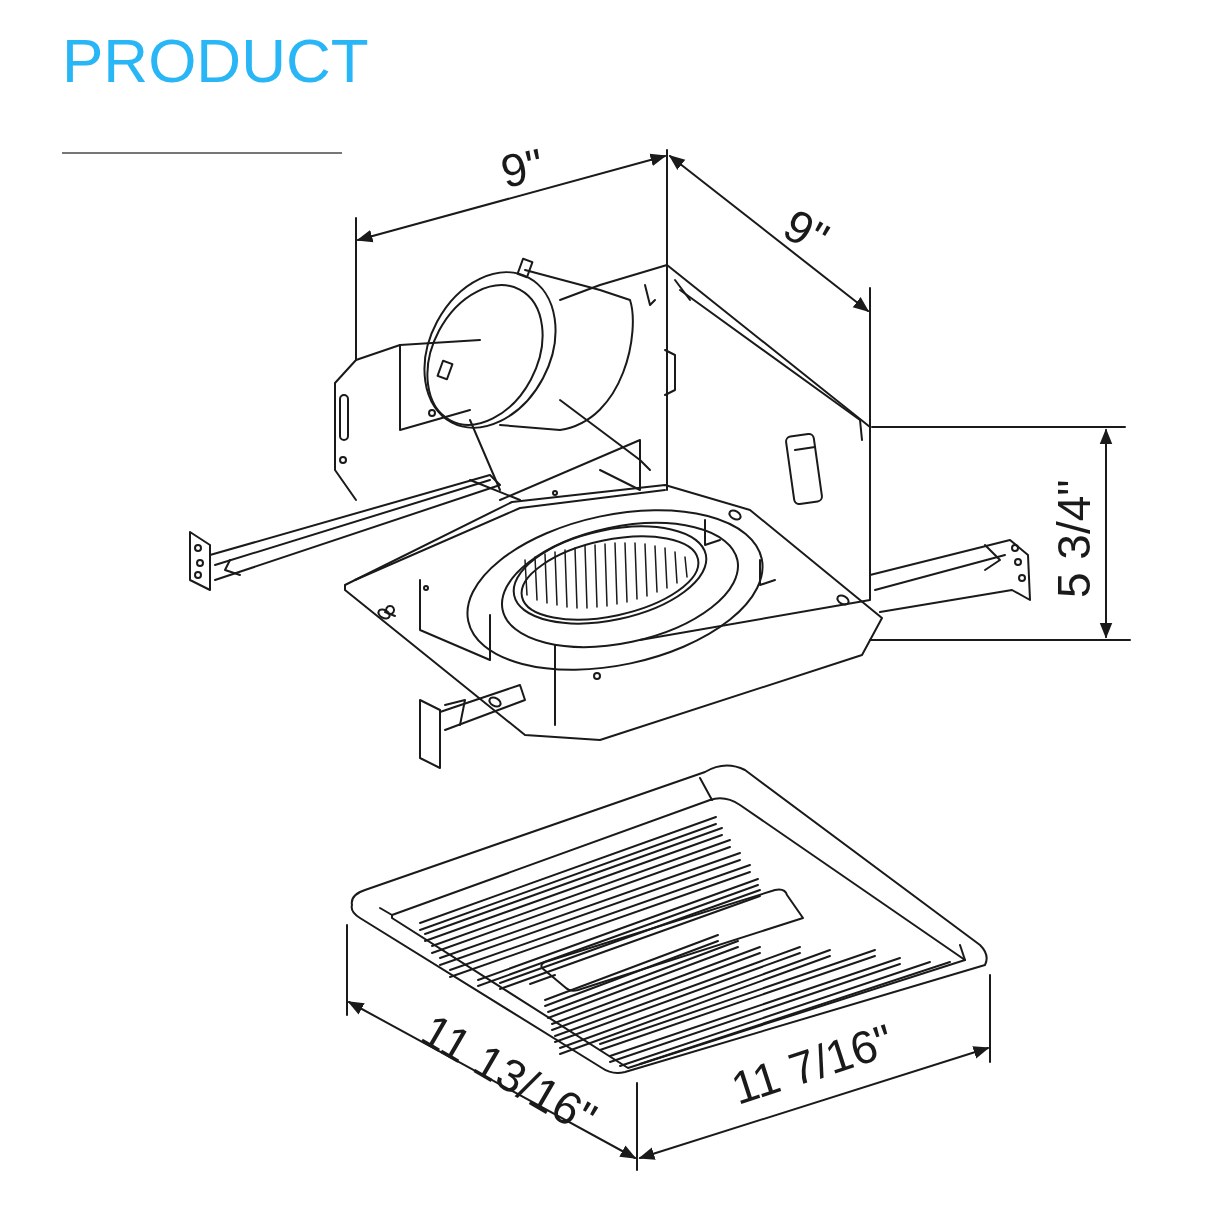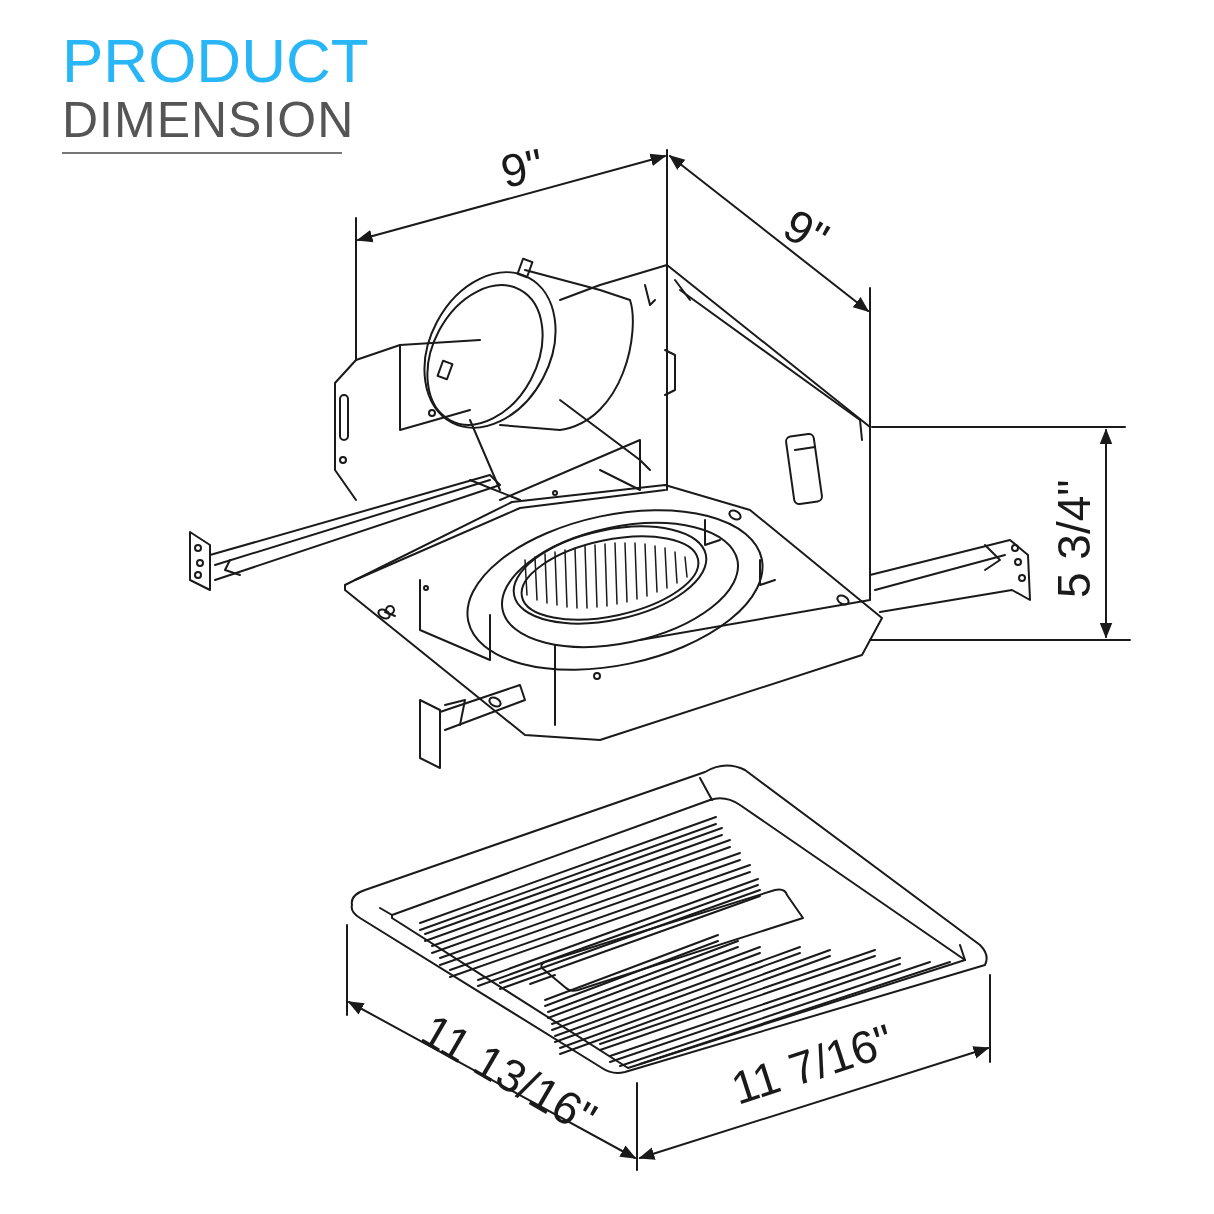--- a/index.html
+++ b/index.html
@@ -9,21 +9,20 @@
   .title-secondary { font-size: 50px; line-height: 56px; color: #555555; letter-spacing: 1px; font-weight: 400; }
   .title-rule { position: absolute; left: 0; top: 122px; width: 280px; height: 2px; background: #777777; }
   svg.drawing { position: absolute; left: 0; top: 0; }
   .dim-label { font-family: "Liberation Sans", sans-serif; font-size: 46px; fill: #1a1a1a; }
 </style>
 </head>
 <body>
 
 <div class="title-block">
   <div class="title-primary">PRODUCT</div>
-  <div class="title-secondary">DIMENSION</div>
   <div class="title-rule"></div>
 </div>
 
 <svg class="drawing" width="1214" height="1214" viewBox="0 0 1214 1214" xmlns="http://www.w3.org/2000/svg">
   <defs>
     <marker id="arr" viewBox="0 0 10 10" refX="9" refY="5" markerWidth="8" markerHeight="8" orient="auto-start-reverse">
       <path d="M0,1 L10,5 L0,9 z" fill="#1a1a1a"></path>
     </marker>
   </defs>
 

